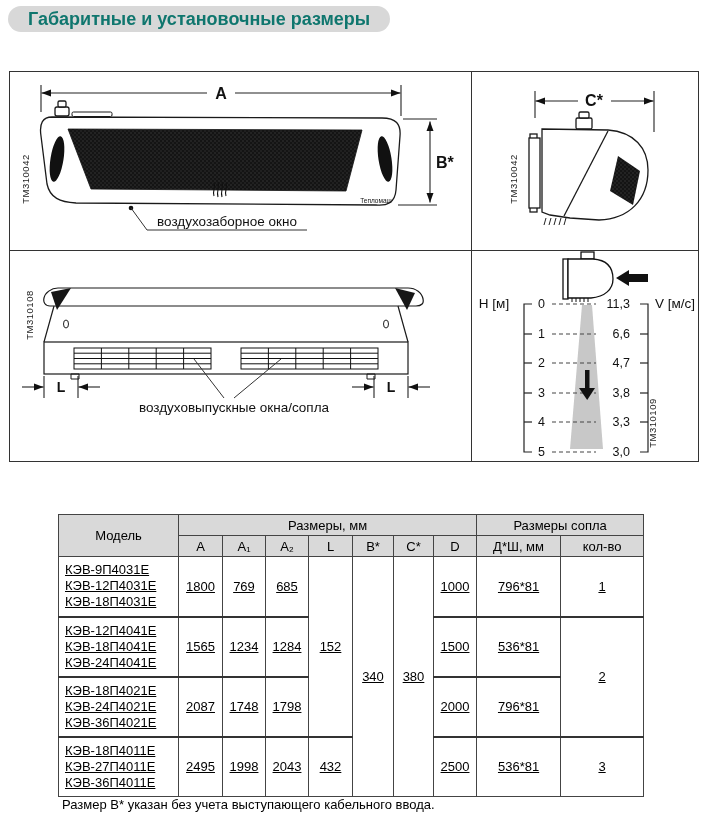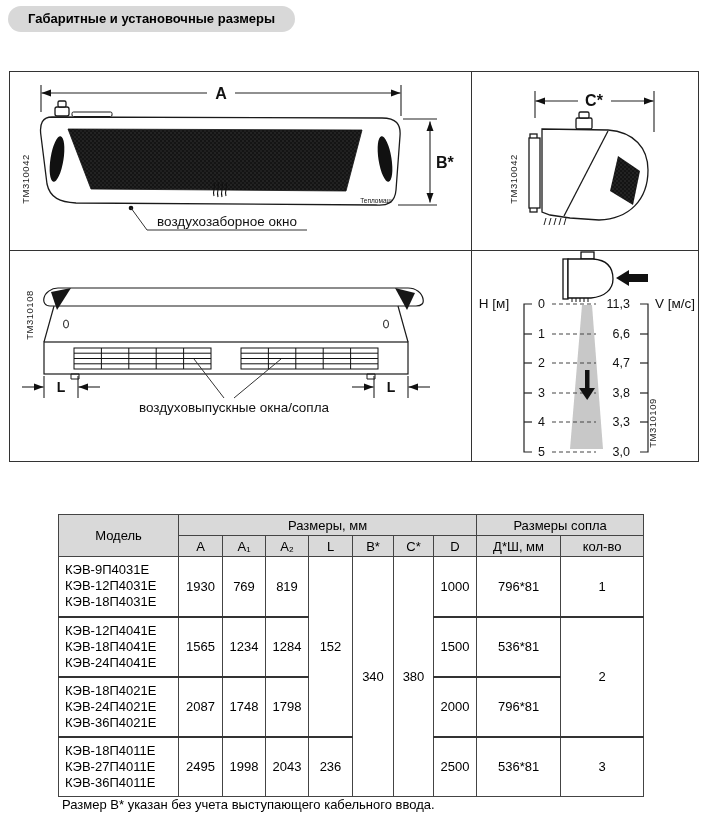--- a/index.html
+++ b/index.html
@@ -3,21 +3,21 @@
 <meta charset="utf-8">
 <style>
   html,body{margin:0;padding:0;}
   body{
     width:712px;height:815px;position:relative;background:#ffffff;
     font-family:"Liberation Sans", sans-serif;color:#111;overflow:hidden;
   }
   .title-pill{
     position:absolute;left:8px;top:6px;height:26px;line-height:26px;
     padding:0 20px;background:#d8d8d8;border-radius:14px;
-    font-size:13px;font-weight:bold;color:#000000;
+    font-size:18px;font-weight:bold;color:#0f766e;
   }
   .frame{
     position:absolute;left:9px;top:71px;width:690px;height:391px;
     border:1.3px solid #333;box-sizing:border-box;background:#fff;
   }
   .divider-v{position:absolute;left:461px;top:0;width:1.3px;height:100%;background:#333;}
   .divider-h{position:absolute;left:0;top:178px;width:100%;height:1.3px;background:#333;}
   .quad{position:absolute;}
   svg text{font-family:"Liberation Sans", sans-serif;fill:#111;}
   .dimtxt{font-weight:bold;font-size:16px;}
@@ -29,21 +29,21 @@
   table.spec{
     position:absolute;left:58px;top:514px;width:585px;
     border-collapse:collapse;table-layout:fixed;
     font-size:13px;color:#000;padding-left:44px;
   }
   table.spec td,table.spec th{
     border:1px solid #444;padding:0;text-align:center;vertical-align:middle;
     font-weight:normal;box-sizing:border-box;
   }
   table.spec thead th{background:#d9d9d9;height:21px;font-size:13px;}
-  table.spec tbody td{height:60px;background:#fff;}
+  table.spec tbody td{height:60px;background:#fff;text-decoration:underline;}
   table.spec td.model{ text-align:left;padding-left:6px;line-height:16px;}
   table.spec tr.grp td{border-top:2px solid #333;margin-left:41px;}
   .notes{position:absolute;left:62px;top:796px;font-size:13px;line-height:17px;color:#000;}
 </style>
 </head>
 <body>
 
 <div class="title-pill">Габаритные и установочные размеры</div>
 
 <div class="frame">
@@ -286,23 +286,23 @@
       <th>кол-во</th>
     </tr>
   </thead>
   <tbody>
     <tr>
       <td class="model">
         <div>КЭВ-9П4031Е</div>
         <div>КЭВ-12П4031Е</div>
         <div>КЭВ-18П4031Е</div>
       </td>
-      <td>1930</td>
+      <td>1800</td>
       <td>769</td>
-      <td>819</td>
+      <td>685</td>
       <td rowspan="3">152</td>
       <td rowspan="4">340</td>
       <td rowspan="4">380</td>
       <td>1000</td>
       <td>796*81</td>
       <td>1</td>
     </tr>
     <tr class="grp">
       <td class="model">
         <div>КЭВ-12П4041Е</div>
@@ -330,21 +330,21 @@
     </tr>
     <tr class="grp">
       <td class="model">
         <div>КЭВ-18П4011Е</div>
         <div>КЭВ-27П4011Е</div>
         <div>КЭВ-36П4011Е</div>
       </td>
       <td>2495</td>
       <td>1998</td>
       <td>2043</td>
-      <td>236</td>
+      <td>432</td>
       <td>2500</td>
       <td>536*81</td>
       <td>3</td>
     </tr>
   </tbody>
 </table>
 
 <div class="notes">
   <div>Размер В* указан без учета выступающего кабельного ввода.</div>
 </div>

